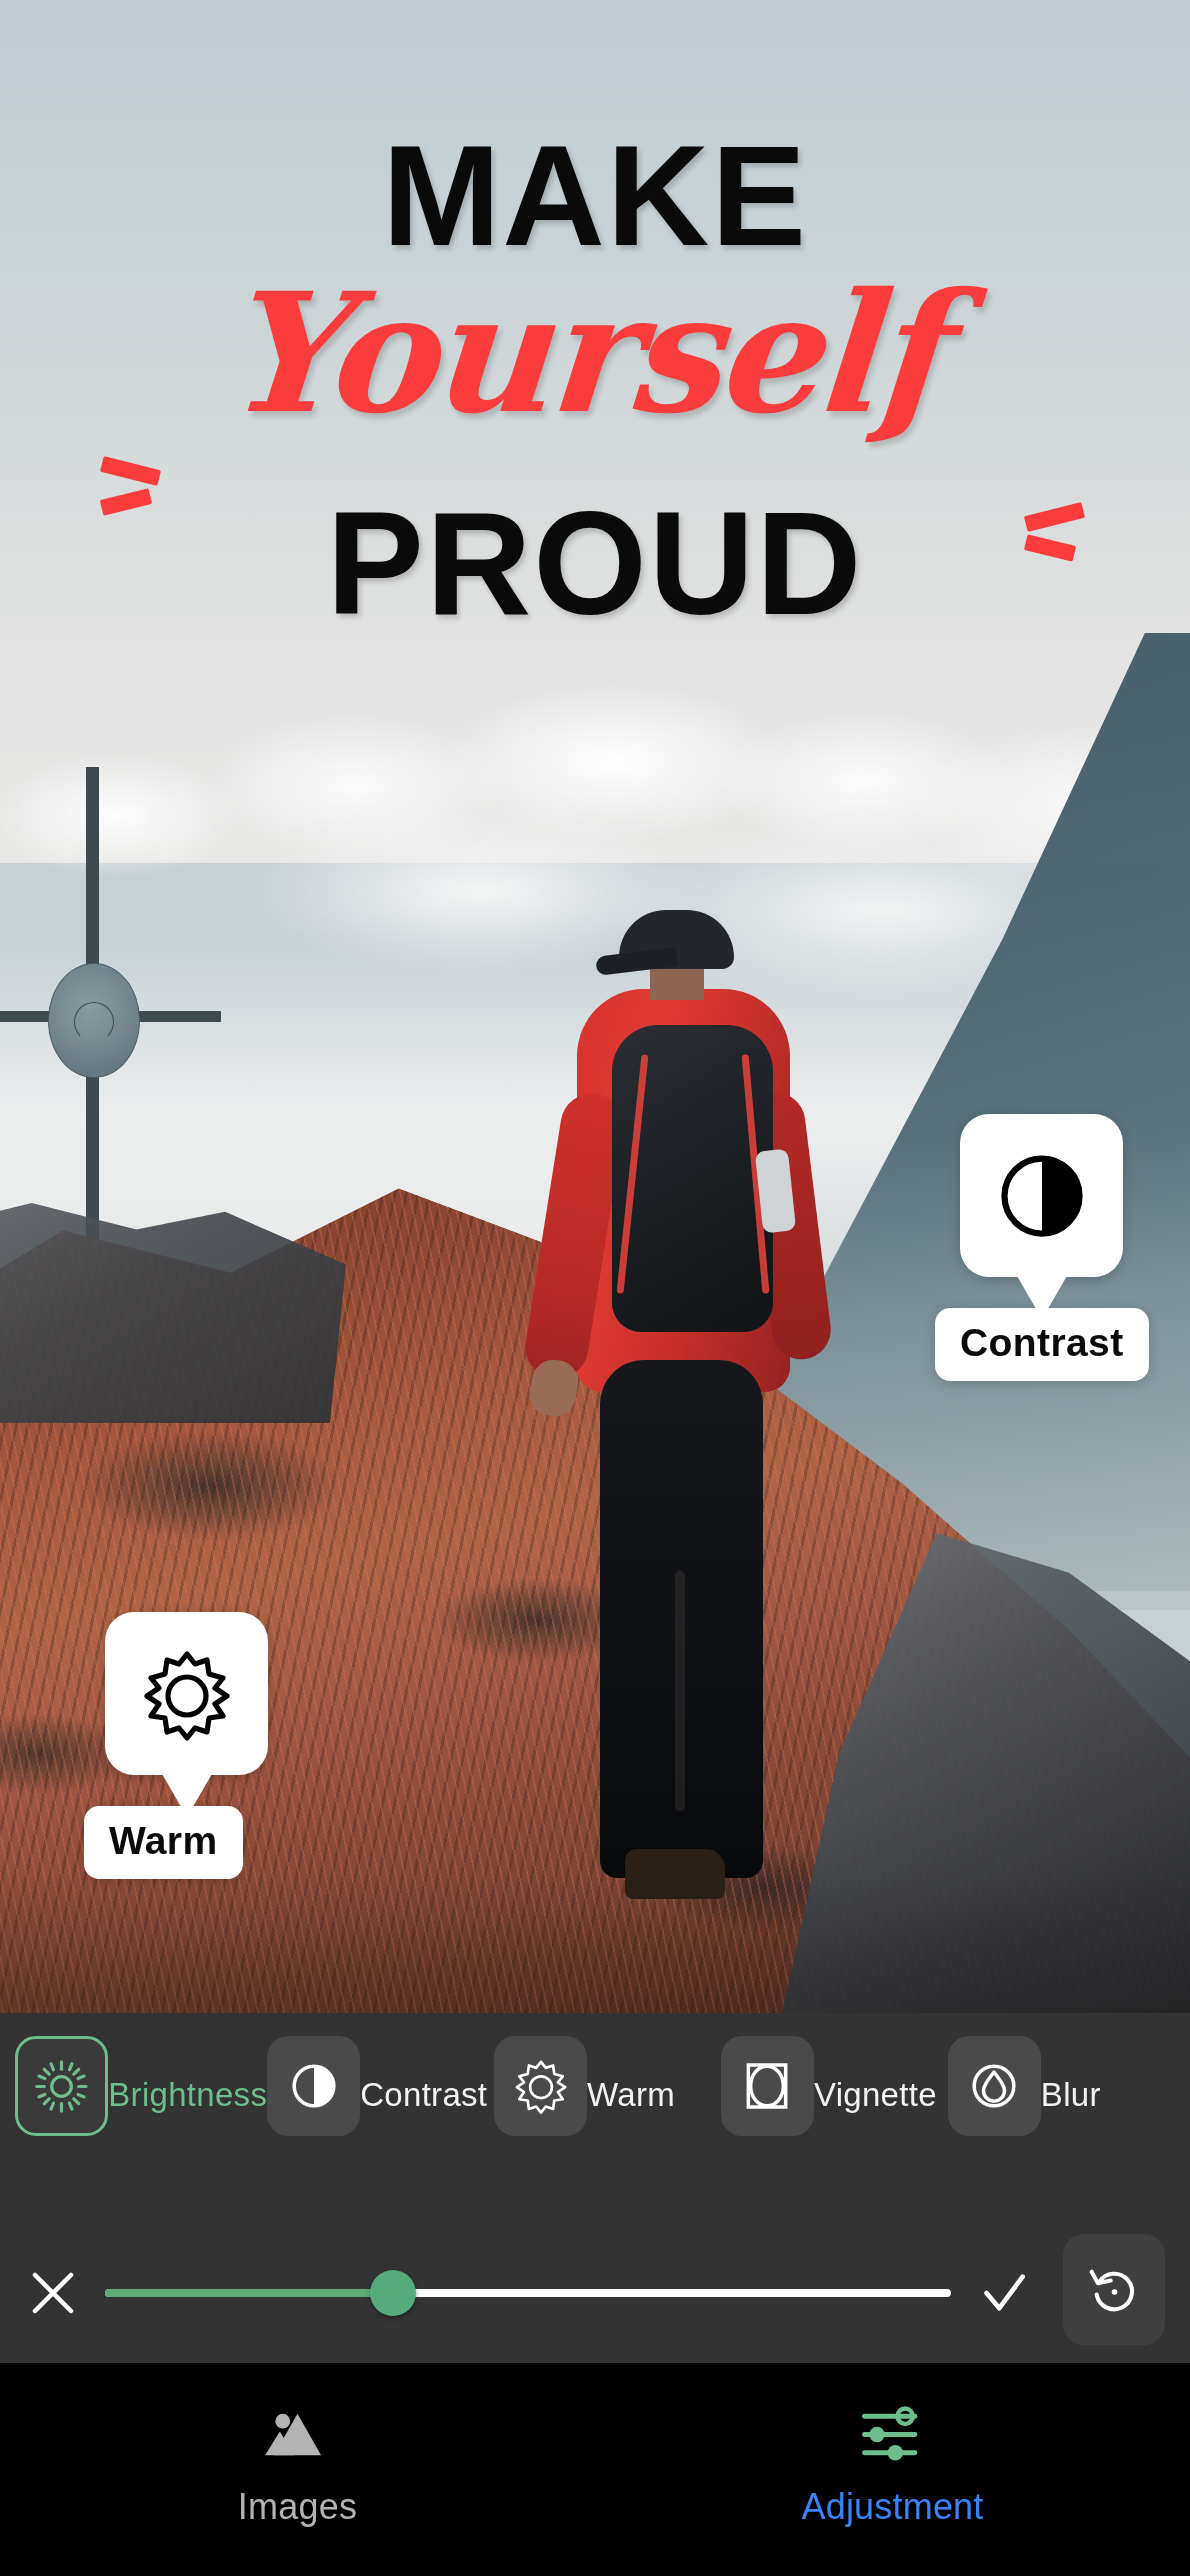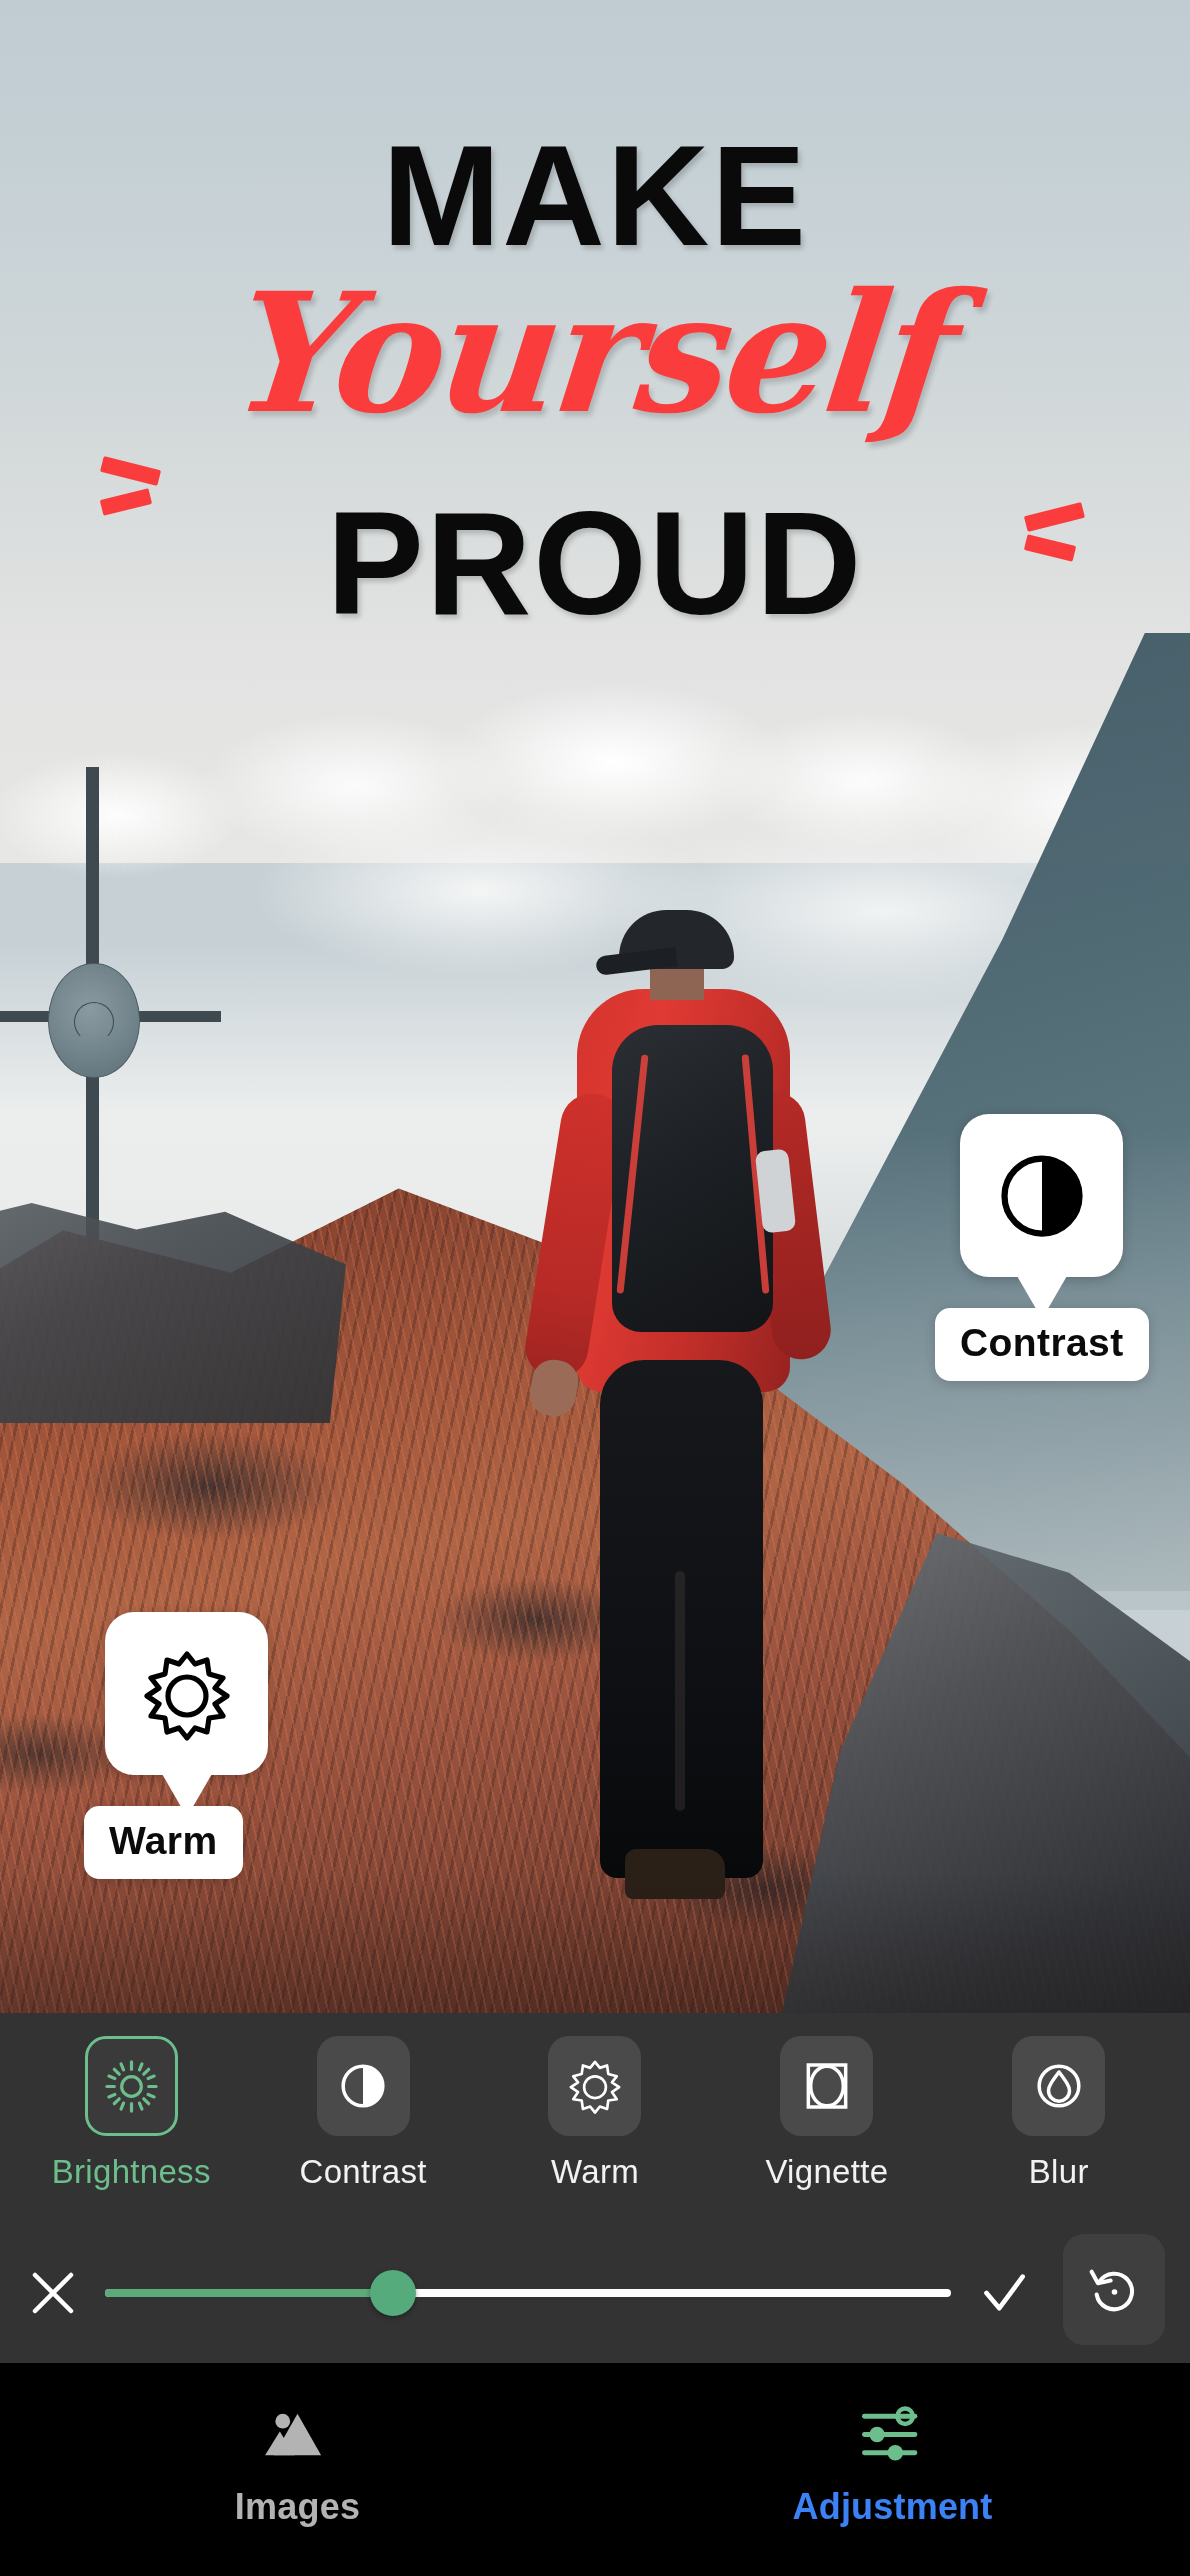--- a/index.html
+++ b/index.html
@@ -358,21 +358,21 @@
   }
   .tool-row {
     display: flex;
     align-items: flex-start;
     padding: 23px 15.3px 0 15.3px;
     box-sizing: border-box;
   }
   .tool {
     flex: 1;
     display: flex;
-    flex-direction: column;
+    flex-direction: row;
     align-items: center;
     cursor: pointer;
   }
   .tool .chip {
     width: 93px; height: 100px;
     background: #4a4a4a;
     border-radius: 21px;
     display: flex;
     align-items: center;
     justify-content: center;
@@ -464,21 +464,20 @@
     justify-content: center;
     cursor: pointer;
     padding-bottom: 13.4px;
   }
   .nav-item .nav-ico { height: 73px; display: flex; align-items: center; justify-content: center; }
   .nav-item .nav-label {
     margin-top: 15.3px;
     font-size: 36px;
     color: #b3b3b3;
     letter-spacing: 0.2px;
-    font-weight: bold;
   }
   .nav-item.active .nav-label { color: #3b82f6; }
 </style>
 </head>
 <body>
 
 <div class="phone">
 
   <div class="canvas">
     <div class="sky"></div>

